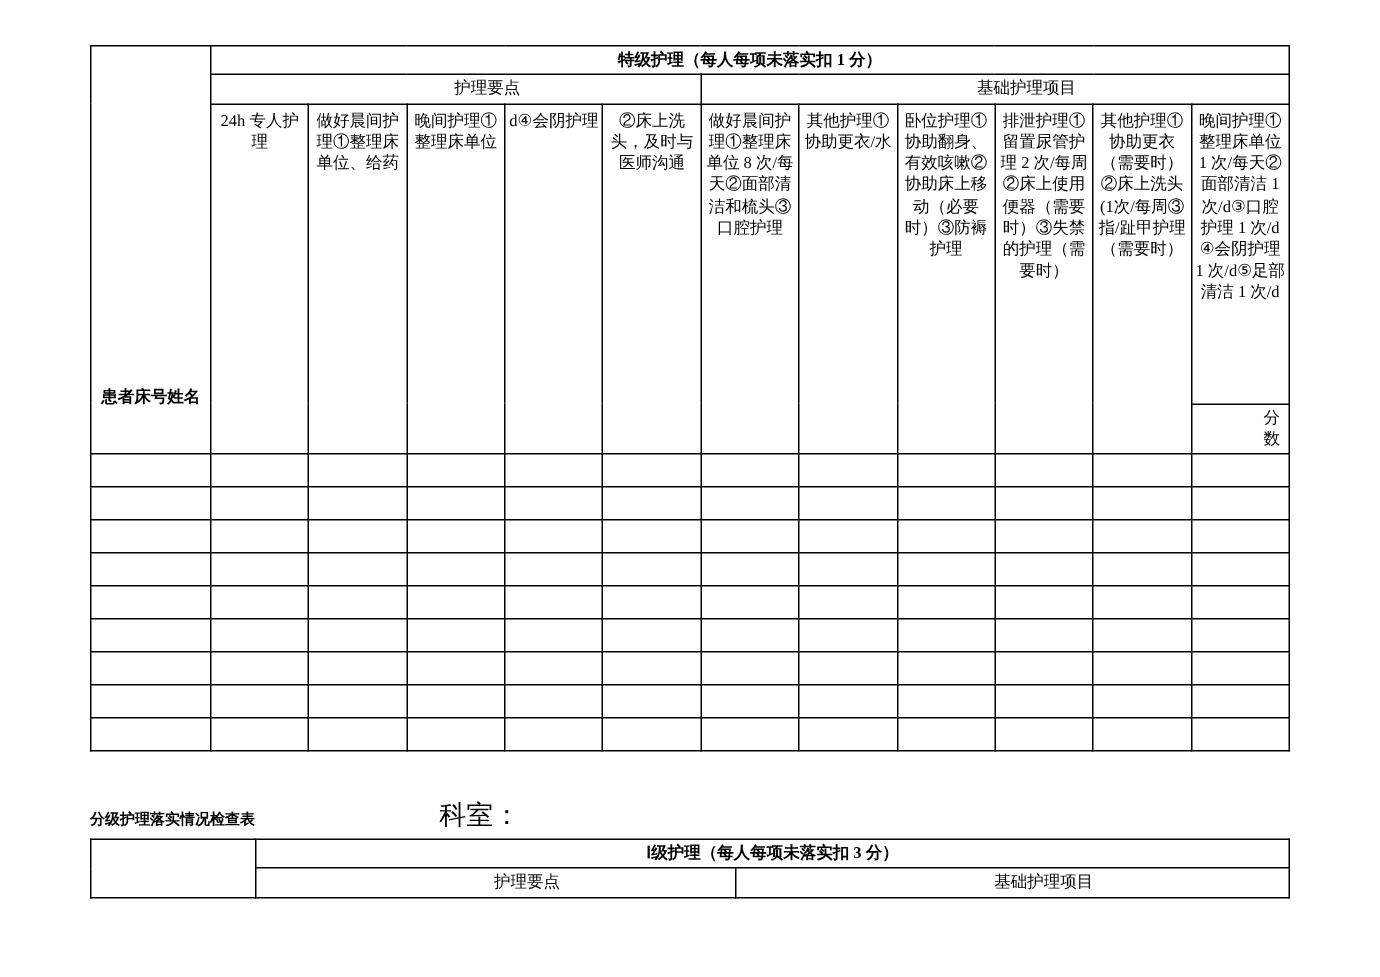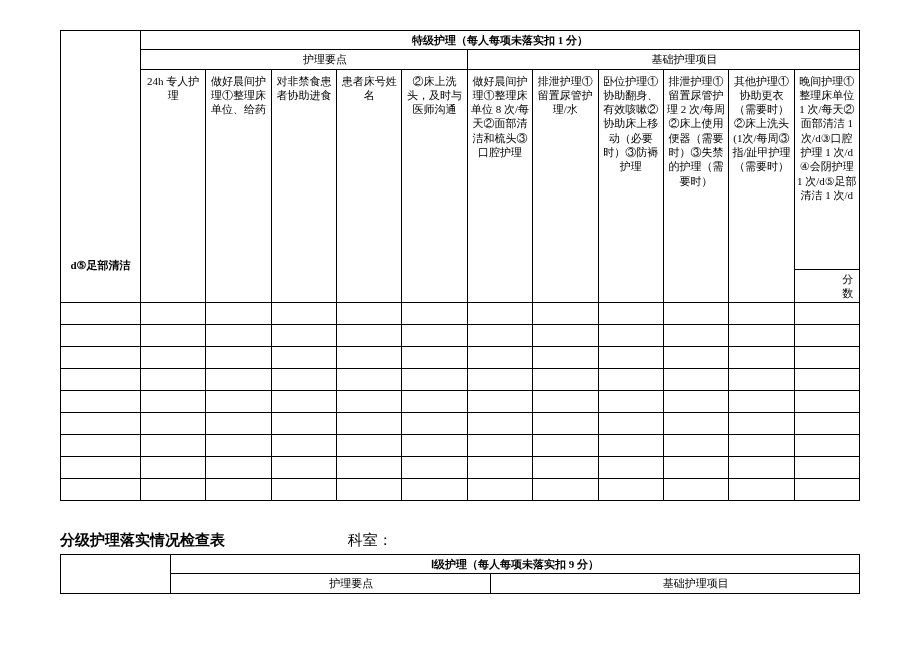--- a/index.html
+++ b/index.html
@@ -51,25 +51,25 @@
       height: 22px;
     }
     .section2 {
       margin-top: 30px;
     }
     .section-title-row {
       margin-bottom: 4px;
     }
     .section-title {
       font-weight: bold;
-      font-size: 15px;
+      font-size: 10px;
       display: inline-block;
     }
     .dept-label {
-      font-size: 15px;
+      font-size: 18px;
       display: inline-block;
       margin-left: 120px;
     }
     .table2 .col-label {
       width: 110px;
     }
   </style>
 </head>
 <body>
 
@@ -84,37 +84,37 @@
       <col>
       <col>
       <col>
       <col>
       <col>
       <col>
   </colgroup>
 
   <tbody>
       <tr class="header-row">
-    <td rowspan="4" class="col-label" style="vertical-align:bottom;padding-bottom:30px">d⑤足部清洁</td>
+    <td rowspan="4" class="col-label" style="vertical-align:bottom;padding-bottom:30px">患者床号姓名</td>
     <td colspan="11">特级护理（每人每项未落实扣 1 分）</td>
   </tr>
 
   <tr class="sub-header">
     <td colspan="5">护理要点</td>
     <td colspan="6">基础护理项目</td>
   </tr>
 
   <tr class="detail-row">
     <td rowspan="2">24h 专人护理</td>
     <td rowspan="2">做好晨间护理①整理床单位、给药</td>
-    <td rowspan="2">对非禁食患者协助进食</td>
-    <td rowspan="2">患者床号姓名</td>
+    <td rowspan="2">晚间护理①整理床单位</td>
+    <td rowspan="2">d④会阴护理</td>
     <td rowspan="2">②床上洗头，及时与医师沟通</td>
     <td rowspan="2">做好晨间护理①整理床单位 8 次/每天②面部清洁和梳头③口腔护理</td>
-    <td rowspan="2">排泄护理①留置尿管护理/水</td>
+    <td rowspan="2">其他护理①协助更衣/水</td>
     <td rowspan="2">卧位护理①协助翻身、有效咳嗽②协助床上移动（必要时）③防褥护理</td>
     <td rowspan="2">排泄护理①留置尿管护理 2 次/每周②床上使用便器（需要时）③失禁的护理（需要时）</td>
     <td rowspan="2">其他护理①协助更衣（需要时）②床上洗头(1次/每周③指/趾甲护理（需要时）</td>
     <td>晚间护理①整理床单位 1 次/每天②面部清洁 1 次/d③口腔护理 1 次/d④会阴护理 1 次/d⑤足部清洁 1 次/d</td>
   </tr>
   <tr class="sub-header">
     <td>分数</td>
   </tr>
 
   </tbody>
@@ -255,21 +255,21 @@
   </div>
   <table class="table2">
     <colgroup>
       <col class="col-label">
       <col style="width:40%">
       <col>
     </colgroup>
     <tbody>
         <tr class="header-row">
       <td rowspan="2"></td>
-      <td colspan="2">Ⅰ级护理（每人每项未落实扣 9 分）</td>
+      <td colspan="2">Ⅰ级护理（每人每项未落实扣 3 分）</td>
     </tr>
     <tr class="sub-header">
       <td>护理要点</td>
       <td>基础护理项目</td>
     </tr>
   </tbody>
     </table>
 </div>
 
 </body></html>

